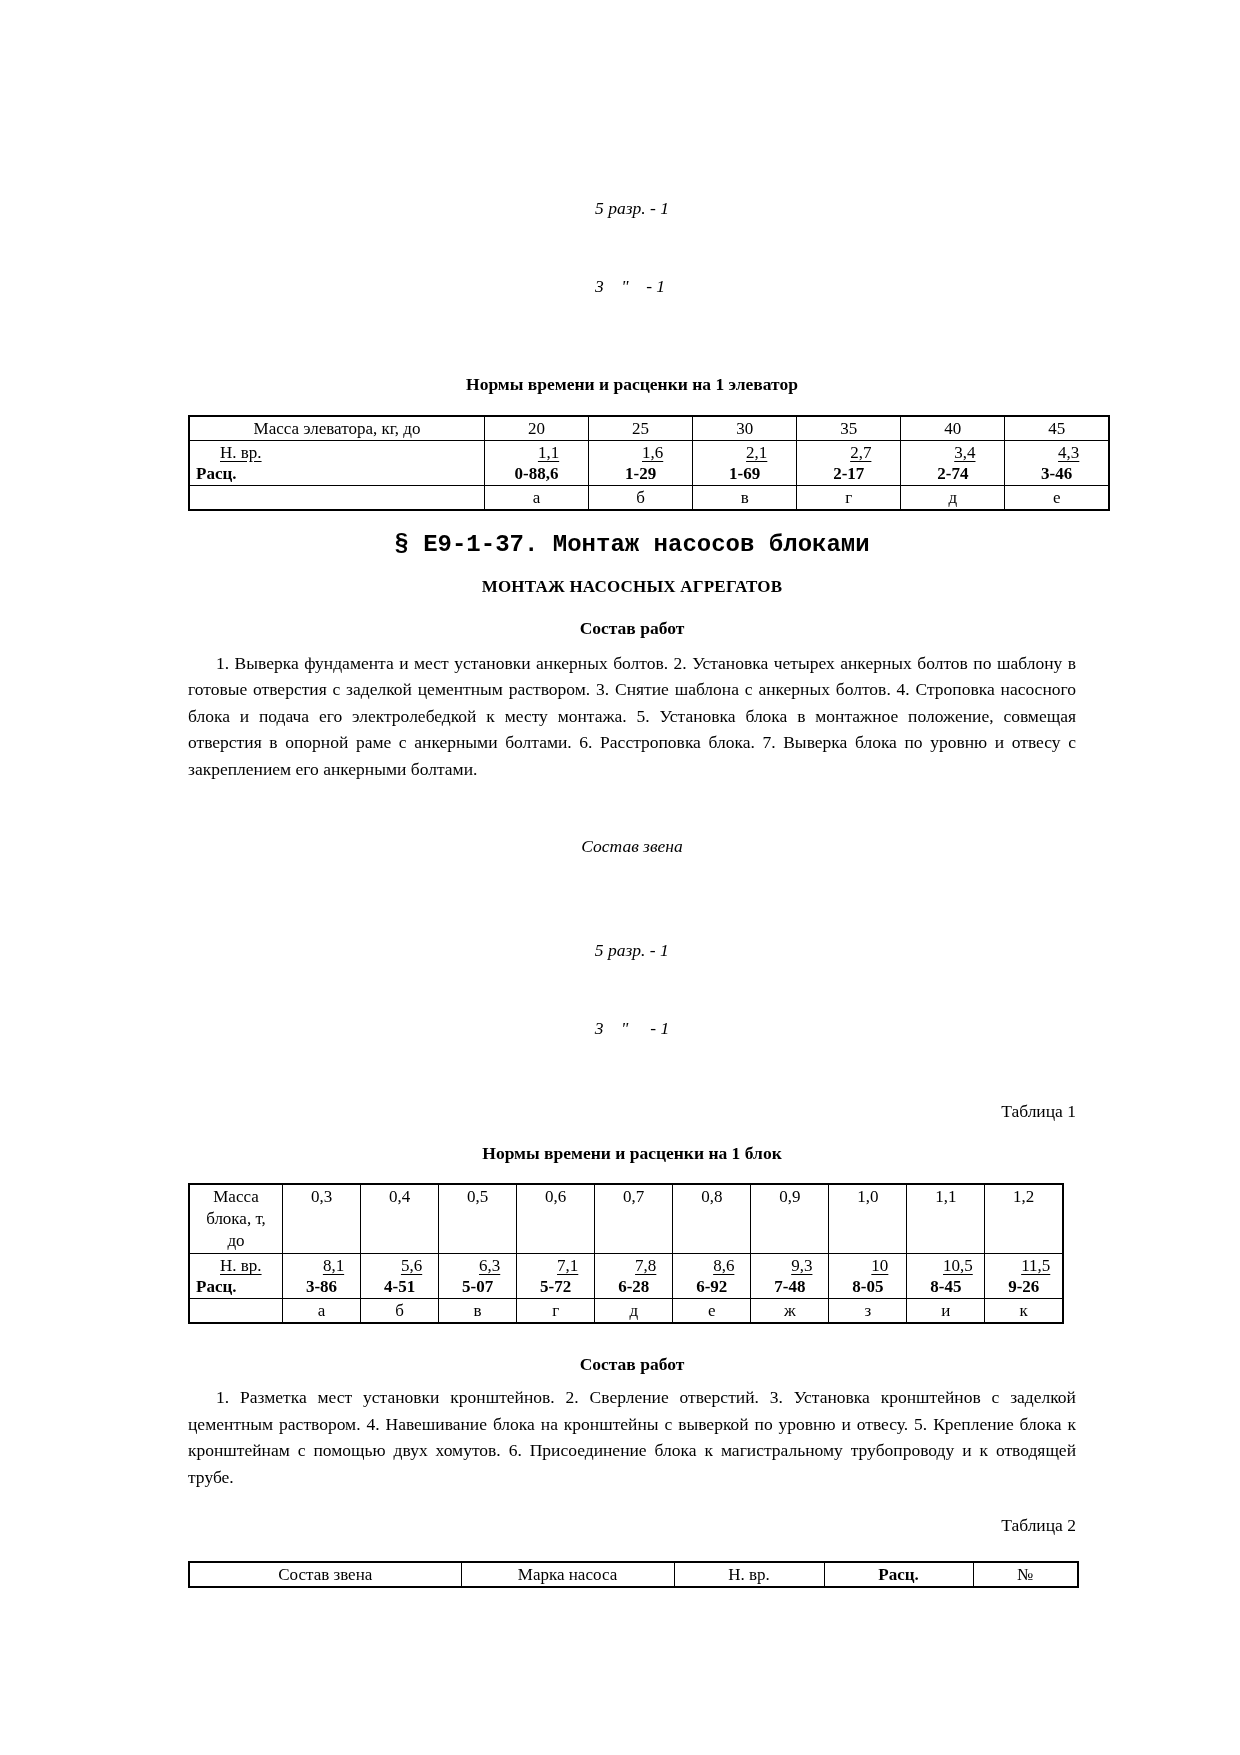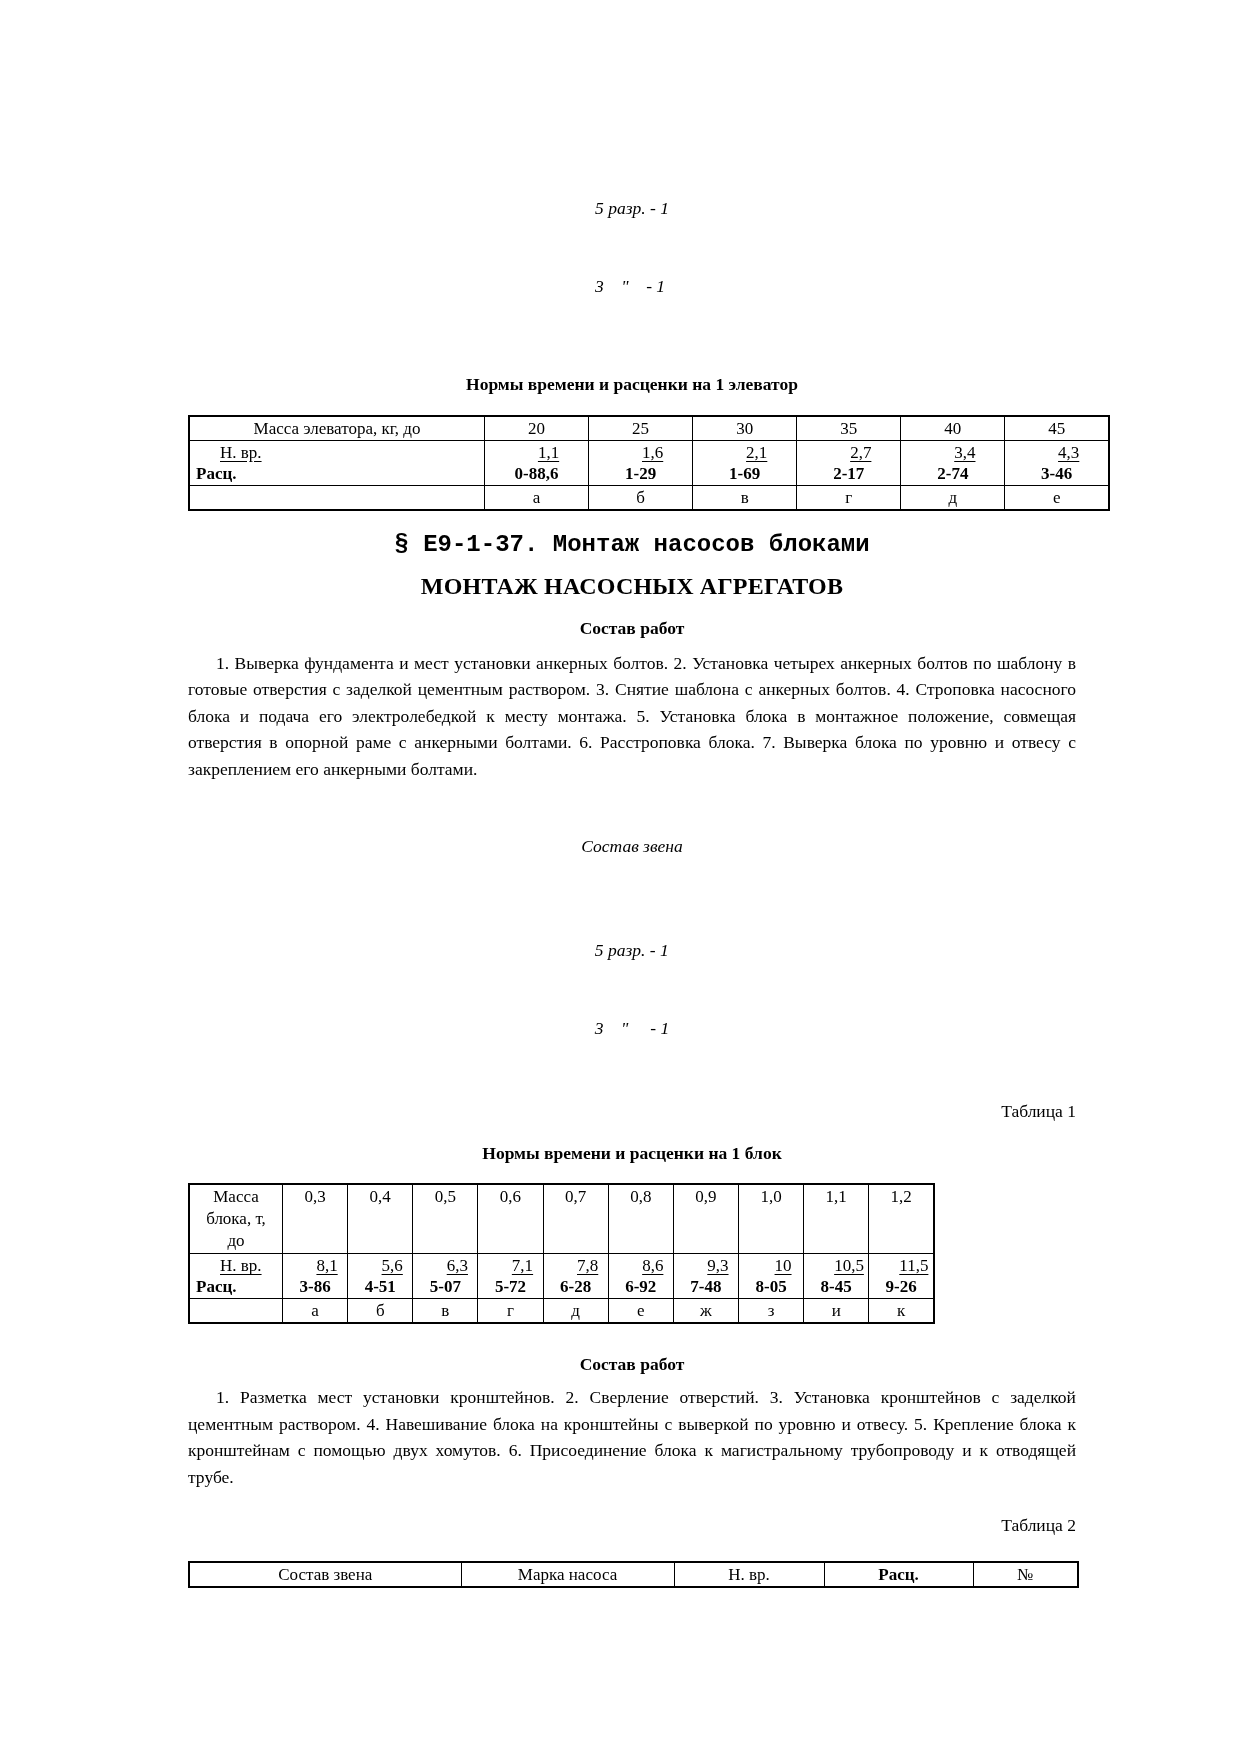--- a/index.html
+++ b/index.html
@@ -10,33 +10,33 @@
   }
   .page{padding:143px 164px 0 188px;width:888px;}
   .center{text-align:center;}
   .right{text-align:right;}
   .bold{font-weight:700;}
   .italic{font-style:italic;}
   .crew{margin:0 auto;text-align:center;}
   .crew .inner{display:inline-block;text-align:left;font-style:italic;white-space:pre;line-height:26px;}
   .tbl-title{font-weight:700;text-align:center;margin:0;font-size:17.5px;line-height:24px;}
   .sec-head{font-weight:700;text-align:center;margin:0;font-size:24px;line-height:24px;font-family:Liberation Mono, monospace;}
-  .cap-head{font-weight:700;text-align:center;margin:0;font-size:24px;line-height:25px;letter-spacing:.2px;}
+  .cap-head{font-weight:700;text-align:center;margin:0;font-size:17px;line-height:25px;letter-spacing:.2px;}
   .works-para{margin:10px 0 0 0;text-align:justify;text-indent:28px;line-height:26.6px;}
   table{border-collapse:collapse;table-layout:fixed;background:#fff;}
   table.rates{border:2px solid #000;}
   table.rates td{border:1px solid #000;padding:1px 6px;vertical-align:middle;font-size:17px;line-height:21px;}
   td.c{text-align:center;}
   td.l{text-align:left;}
   .u{text-decoration:underline;text-underline-offset:3px;margin-left:24px;}
   .two-line div{line-height:21px;}
   .letters td{font-size:16px;line-height:23px;text-align:center;}
   .elevator{width:922px;margin-top:19px;}
   .elevator td.firstcol{width:282px;}
-  .blockt{width:747px;margin-top:18px;}
+  .blockt{width:876px;margin-top:18px;}
   .blockt td.firstcol{width:80px;}
   .blockt td{padding:1px 4px;}
   .blockt .hdr td{line-height:22px;vertical-align:top;}
   .pump{width:889px;margin-top:24px;}
   .pump td{line-height:26px;padding:2px 8px;}
   .pump .hdr td{text-align:center;}
 </style>
 </head>
 <body>
 

